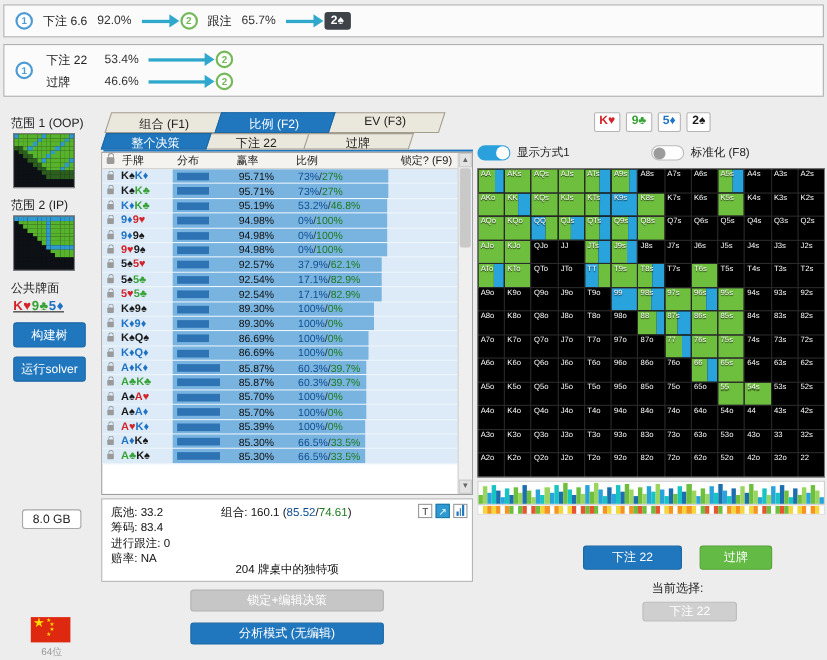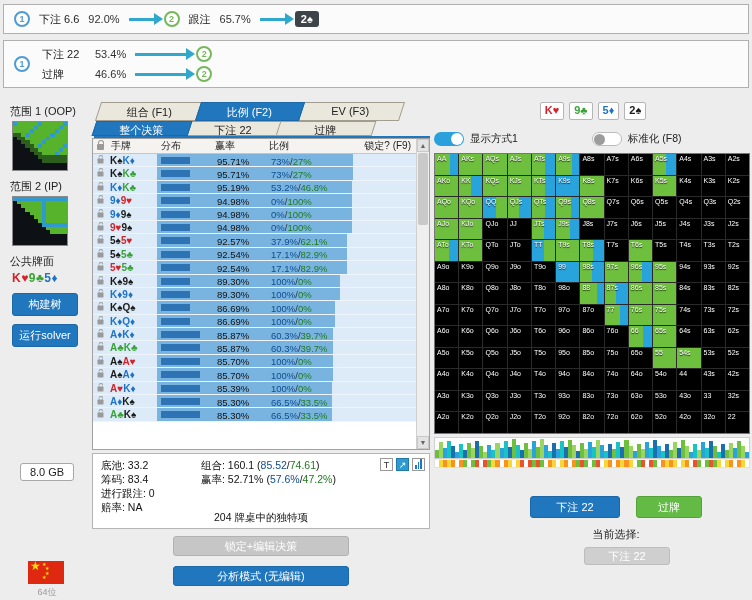--- a/index.html
+++ b/index.html
@@ -20,21 +20,21 @@
   .arrow.w30 { width:26px; } .arrow.w60 { width:52px; }
   .cardbadge { background:#3d4348; color:#fff; font-size:11px; font-weight:bold; padding:2px 6px; border-radius:3px; }
   .branches { display:flex; flex-direction:column; gap:4px; }
   .branch { display:flex; align-items:center; gap:9px; }
   .branch .navtext { width:44px; }
 
   
   .sidebar { position:absolute; left:4px; top:100px; width:86px; bottom:0; font-size:11px; color:#222; }
   .sidelabel { margin:4px 0 2px 6px; }
   .thumb { width:56px; height:50px; border:1px solid #8a8a8a; margin:2px 0 8px 8px; display:grid; grid-template-columns:repeat(13,1fr); grid-template-rows:repeat(13,1fr); background:#0d1116; }
-  .boardtext { margin:2px 0 8px 8px; font-weight:bold; font-size:12px; letter-spacing:0.5px; }
+  .boardtext { margin:2px 0 8px 8px; font-weight:bold; font-size:12px; letter-spacing:0.5px;text-decoration:underline; }
   .btn-blue { display:block; background:#2077bd; color:#fff; border:1px solid #1c68a6; border-radius:3px; font-size:11px; padding:3px 2px; width:66px; text-align:center; margin:2px 0 8px 8px; cursor:pointer; }
   .membox { width:54px; border:1px solid #a8a8a8; background:#fff; border-radius:3px; font-size:11px; text-align:center; padding:2px 0; margin:116px 0 0 16px; }
   .flag { position:absolute; left:24px; bottom:16px; width:36px; height:23px; background:#de2910; }
   .flag .s1 { position:absolute; left:2px; top:-1px; color:#ffde00; font-size:12px; line-height:12px; }
   .flag .s2 { position:absolute; color:#ffde00; font-size:5px; line-height:5px; }
   .bits { position:absolute; bottom:1px; left:0; right:0; text-align:center; color:#9a9a9a; font-size:9px; }
 
   
   .main { position:absolute; left:92px; top:102px; width:338px; }
   .tabs { display:flex; height:19px; margin-left:6px; }
@@ -702,25 +702,20 @@
       <div class="sline"><span>底池:</span> <span>33.2</span></div>
       <div class="sline"><span>筹码:</span> <span>83.4</span></div>
       <div class="sline"><span>进行跟注:</span> <span>0</span></div>
       <div class="sline"><span>赔率:</span> <span>NA</span></div>
     </div>
     <div class="scol2">
       <div class="sline">
         <span>组合:</span>
         <span>160.1</span>
         <span>(</span><span class="blue">85.52</span><span>/</span><span class="green">74.61</span><span>)</span>
-      </div>
-      <div class="sline">
-        <span>赢率:</span>
-        <span>52.71%</span>
-        <span>(</span><span class="blue">57.6%</span><span>/</span><span class="green">47.2%</span><span>)</span>
       </div>
     </div>
     <div class="staticons">
       <div class="ic">T</div>
       <div class="ic link">↗</div>
       <div class="ic chart">
           <i style="height:4px"></i>
           <i style="height:7px"></i>
           <i style="height:10px"></i>
         </div>

